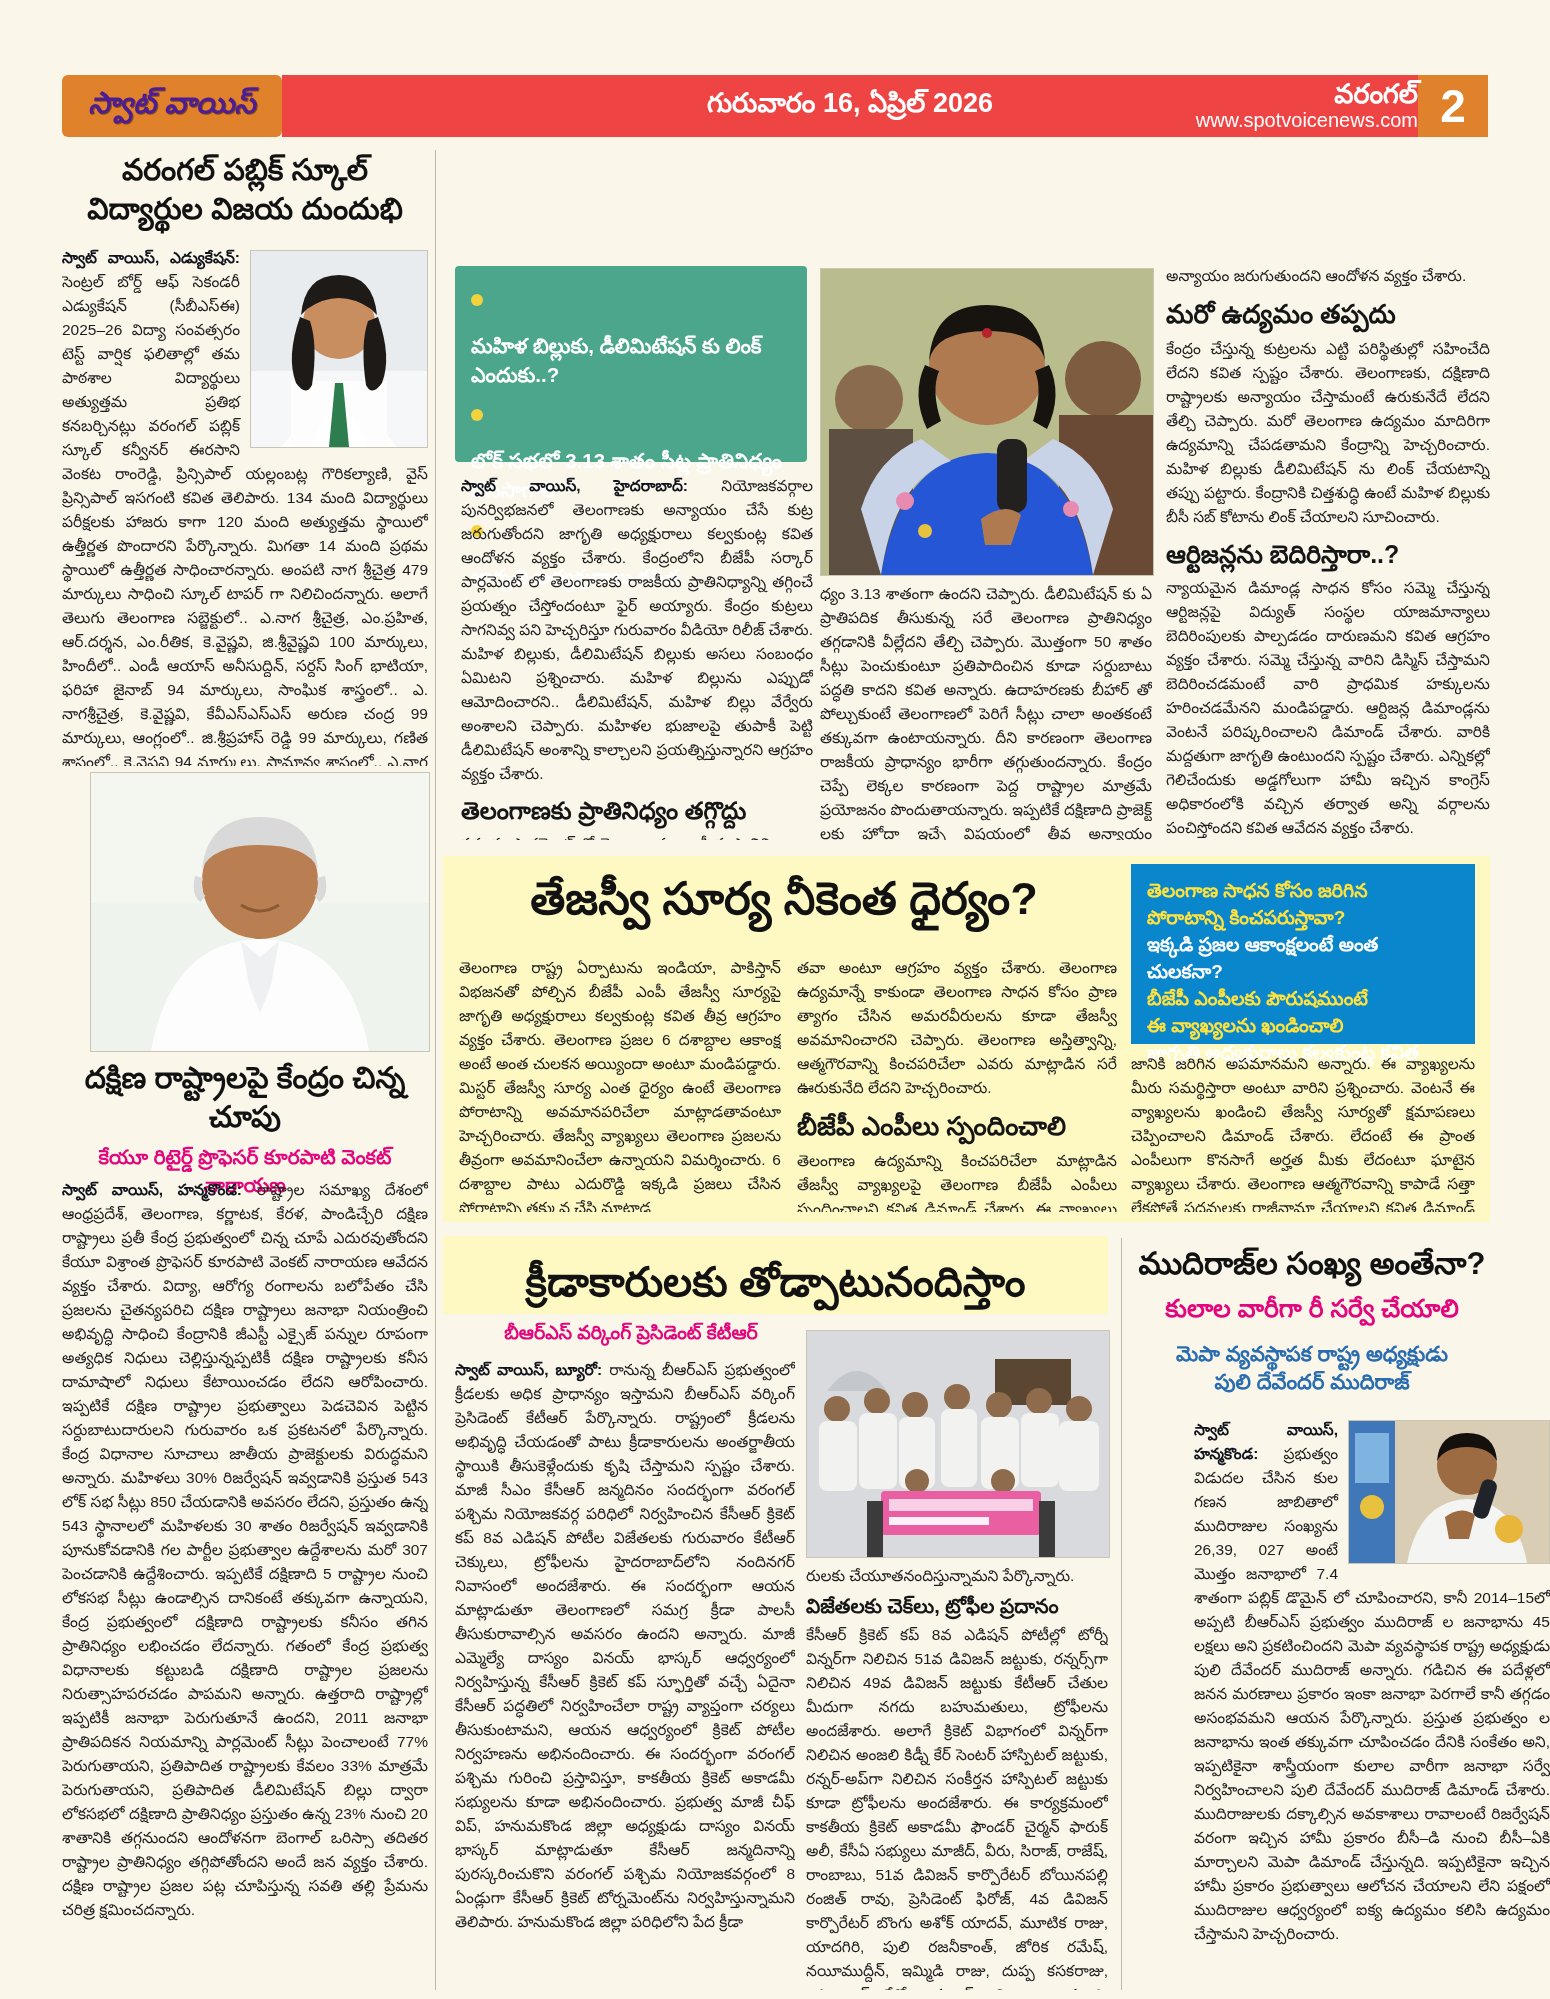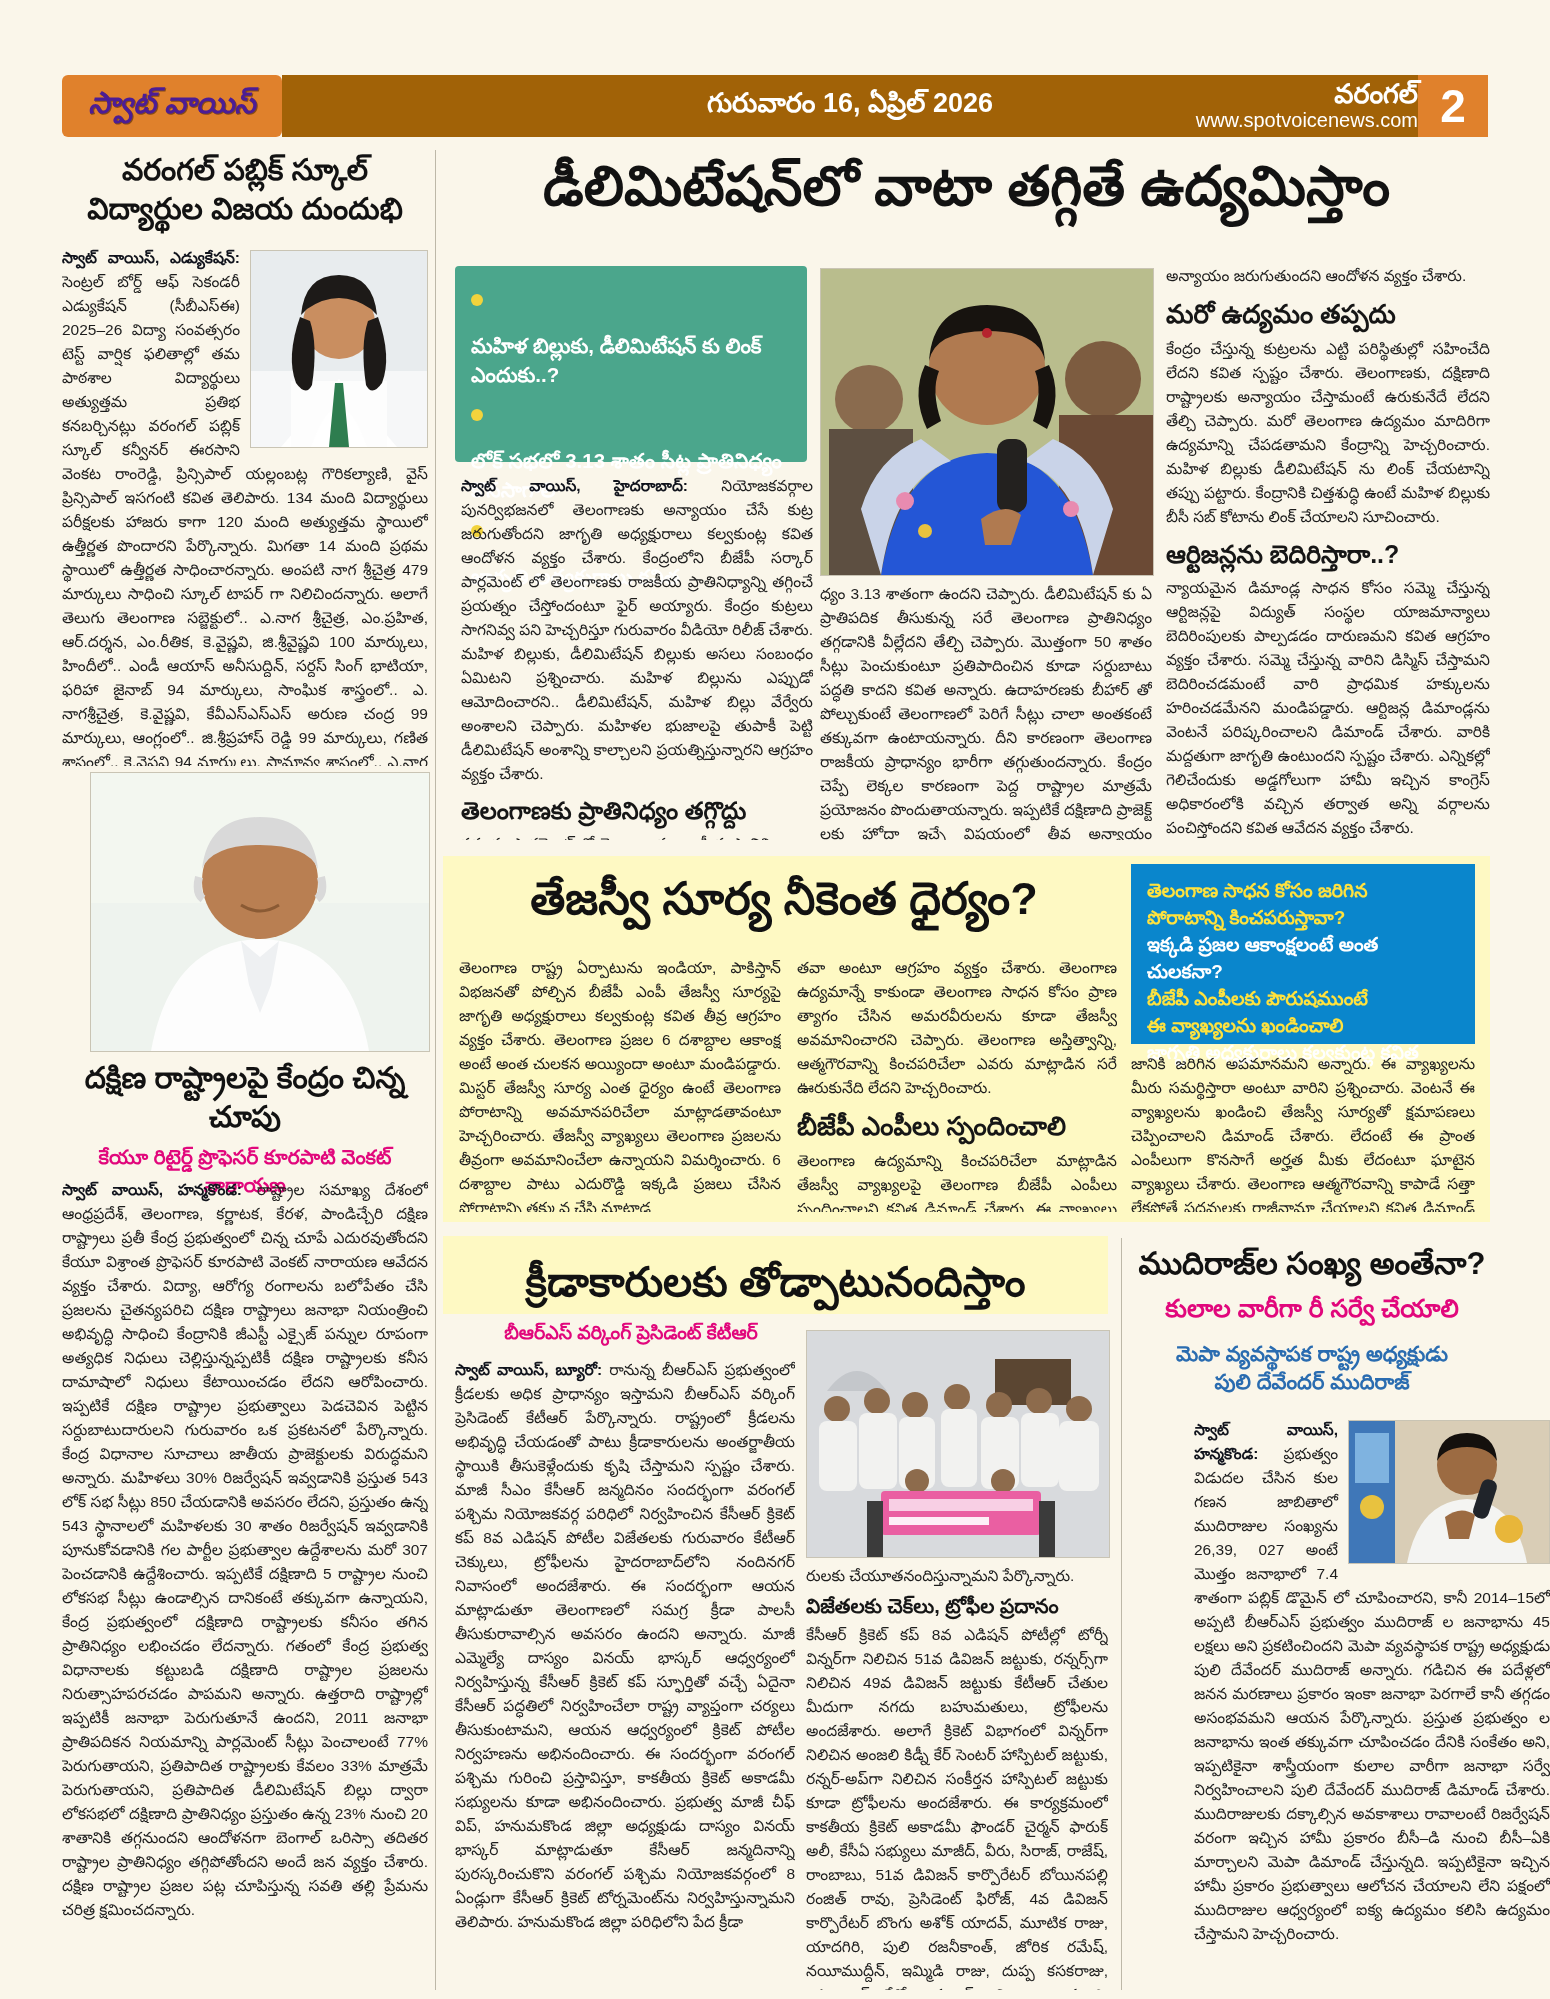--- a/index.html
+++ b/index.html
@@ -6,21 +6,21 @@
   .page{
     position:relative;width:1550px;height:1999px;margin:0 auto;
     background:#faf6ea;overflow:hidden;
     font-family:"Liberation Sans","DejaVu Sans",sans-serif;color:#1c1c1c;
   }
   .abs{position:absolute;}
   
   .hdr{display:flex;align-items:stretch;}
   .hdr-logo{width:220px;background:#e0812c;border-radius:6px;display:flex;align-items:center;justify-content:center;}
   .hdr-logo span{color:#4c1d95;font-weight:bold;font-style:italic;font-size:30px;text-shadow:1px 1px 0 #8a4c12;white-space:nowrap;}
-  .hdr-bar{flex:1;background:#a16207;display:flex;align-items:center;position:relative;}
+  .hdr-bar{flex:1;background:#ef4444;display:flex;align-items:center;position:relative;}
   .hdr-date{position:absolute;left:0;right:0;text-align:center;color:#fff;font-weight:bold;font-size:27px;}
   .hdr-right{margin-left:auto;text-align:right;color:#fff;z-index:2;}
   .hdr-region{font-size:27px;font-weight:bold;line-height:1.1;}
   .hdr-site{font-size:20px;}
   .hdr-num{width:70px;background:#e0812c;display:flex;align-items:center;justify-content:center;color:#fff;font-size:46px;font-weight:bold;}
   
   .body-txt{font-size:15.5px;line-height:1.55;text-align:justify;overflow:hidden;}
   .byline{font-weight:bold;color:#10131c;}
   .h-black{font-weight:bold;color:#121212;text-align:center;line-height:1.3;}
   .subhead{font-weight:bold;font-size:23px;color:#161616;margin:10px 0 6px 0;line-height:1.25;}
@@ -97,21 +97,20 @@
       <path d="M150 168 l19 16 l19 -16 l-8 44 l-11 28 l-11 -28 Z" fill="#eef0f2"></path>
     </svg>
   </div>
   <div class="abs h-black" style="left:62px;top:1058px;width:366px;font-size:30px;">దక్షిణ రాష్ట్రాలపై కేంద్రం చిన్న చూపు</div>
   <div class="abs pink" style="left:62px;top:1146px;width:366px;font-size:20px;">కేయూ రిటైర్డ్ ప్రొఫెసర్ కూరపాటి వెంకట్ నారాయణ</div>
   <div class="abs body-txt" style="left:62px;top:1178px;width:366px;height:812px;">
     <span class="byline">స్వాట్ వాయిస్, హన్మకొండ:</span>
     <span>రాష్ట్రాల సమాఖ్య దేశంలో ఆంధ్రప్రదేశ్, తెలంగాణ, కర్ణాటక, కేరళ, పాండిచ్చేరి దక్షిణ రాష్ట్రాలు ప్రతీ కేంద్ర ప్రభుత్వంలో చిన్న చూపే ఎదురవుతోందని కేయూ విశ్రాంత ప్రొఫెసర్ కూరపాటి వెంకట్ నారాయణ ఆవేదన వ్యక్తం చేశారు. విద్యా, ఆరోగ్య రంగాలను బలోపేతం చేసి ప్రజలను చైతన్యపరిచి దక్షిణ రాష్ట్రాలు జనాభా నియంత్రించి అభివృద్ధి సాధించి కేంద్రానికి జీఎస్టీ ఎక్సైజ్ పన్నుల రూపంగా అత్యధిక నిధులు చెల్లిస్తున్నప్పటికీ దక్షిణ రాష్ట్రాలకు కనీస దామాషాలో నిధులు కేటాయించడం లేదని ఆరోపించారు. ఇప్పటికే దక్షిణ రాష్ట్రాల ప్రభుత్వాలు పెడచెవిన పెట్టిన సర్దుబాటుదారులని గురువారం ఒక ప్రకటనలో పేర్కొన్నారు. కేంద్ర విధానాల సూచాలు జాతీయ ప్రాజెక్టులకు విరుద్ధమని అన్నారు. మహిళలు 30% రిజర్వేషన్ ఇవ్వడానికి ప్రస్తుత 543 లోక్ సభ సీట్లు 850 చేయడానికి అవసరం లేదని, ప్రస్తుతం ఉన్న 543 స్థానాలలో మహిళలకు 30 శాతం రిజర్వేషన్ ఇవ్వడానికి పూనుకోవడానికి గల పార్టీల ప్రభుత్వాల ఉద్దేశాలను మరో 307 పెంచడానికి ఉద్దేశించారు. ఇప్పటికే దక్షిణాది 5 రాష్ట్రాల నుంచి లోకసభ సీట్లు ఉండాల్సిన దానికంటే తక్కువగా ఉన్నాయని, కేంద్ర ప్రభుత్వంలో దక్షిణాది రాష్ట్రాలకు కనీసం తగిన ప్రాతినిధ్యం లభించడం లేదన్నారు. గతంలో కేంద్ర ప్రభుత్వ విధానాలకు కట్టుబడి దక్షిణాది రాష్ట్రాల ప్రజలను నిరుత్సాహపరచడం పాపమని అన్నారు. ఉత్తరాది రాష్ట్రాల్లో ఇప్పటికీ జనాభా పెరుగుతూనే ఉందని, 2011 జనాభా ప్రాతిపదికన నియమాన్ని పార్లమెంట్ సీట్లు పెంచాలంటే 77% పెరుగుతాయని, ప్రతిపాదిత రాష్ట్రాలకు కేవలం 33% మాత్రమే పెరుగుతాయని, ప్రతిపాదిత డీలిమిటేషన్ బిల్లు ద్వారా లోకసభలో దక్షిణాది ప్రాతినిధ్యం ప్రస్తుతం ఉన్న 23% నుంచి 20 శాతానికి తగ్గనుందని ఆందోళనగా బెంగాల్ ఒరిస్సా తదితర రాష్ట్రాల ప్రాతినిధ్యం తగ్గిపోతోందని అందే జన వ్యక్తం చేశారు. దక్షిణ రాష్ట్రాల ప్రజల పట్ల చూపిస్తున్న సవతి తల్లి ప్రేమను చరిత్ర క్షమించదన్నారు.</span>
   </div>
 
-  <div class="abs h-black" style="left:443px;top:156px;width:1047px;font-size:55px;line-height:1.1;">డీలిమిటేషన్‌లో వాటా తగ్గితే ఉద్యమిస్తాం</div>
 
   <div class="abs tealbox" style="left:455px;top:266px;width:352px;height:196px;">
     <div class="row">
       <span class="dot"></span>
       <span class="btxt">మహిళ బిల్లుకు, డీలిమిటేషన్ కు లింక్ ఎందుకు..?</span>
     </div>
     <div class="row">
       <span class="dot"></span>
       <span class="btxt">లోక్ సభలో  3.13 శాతం సీట్ల ప్రాతినిధ్యం కొనసాగాలి</span>
     </div>

